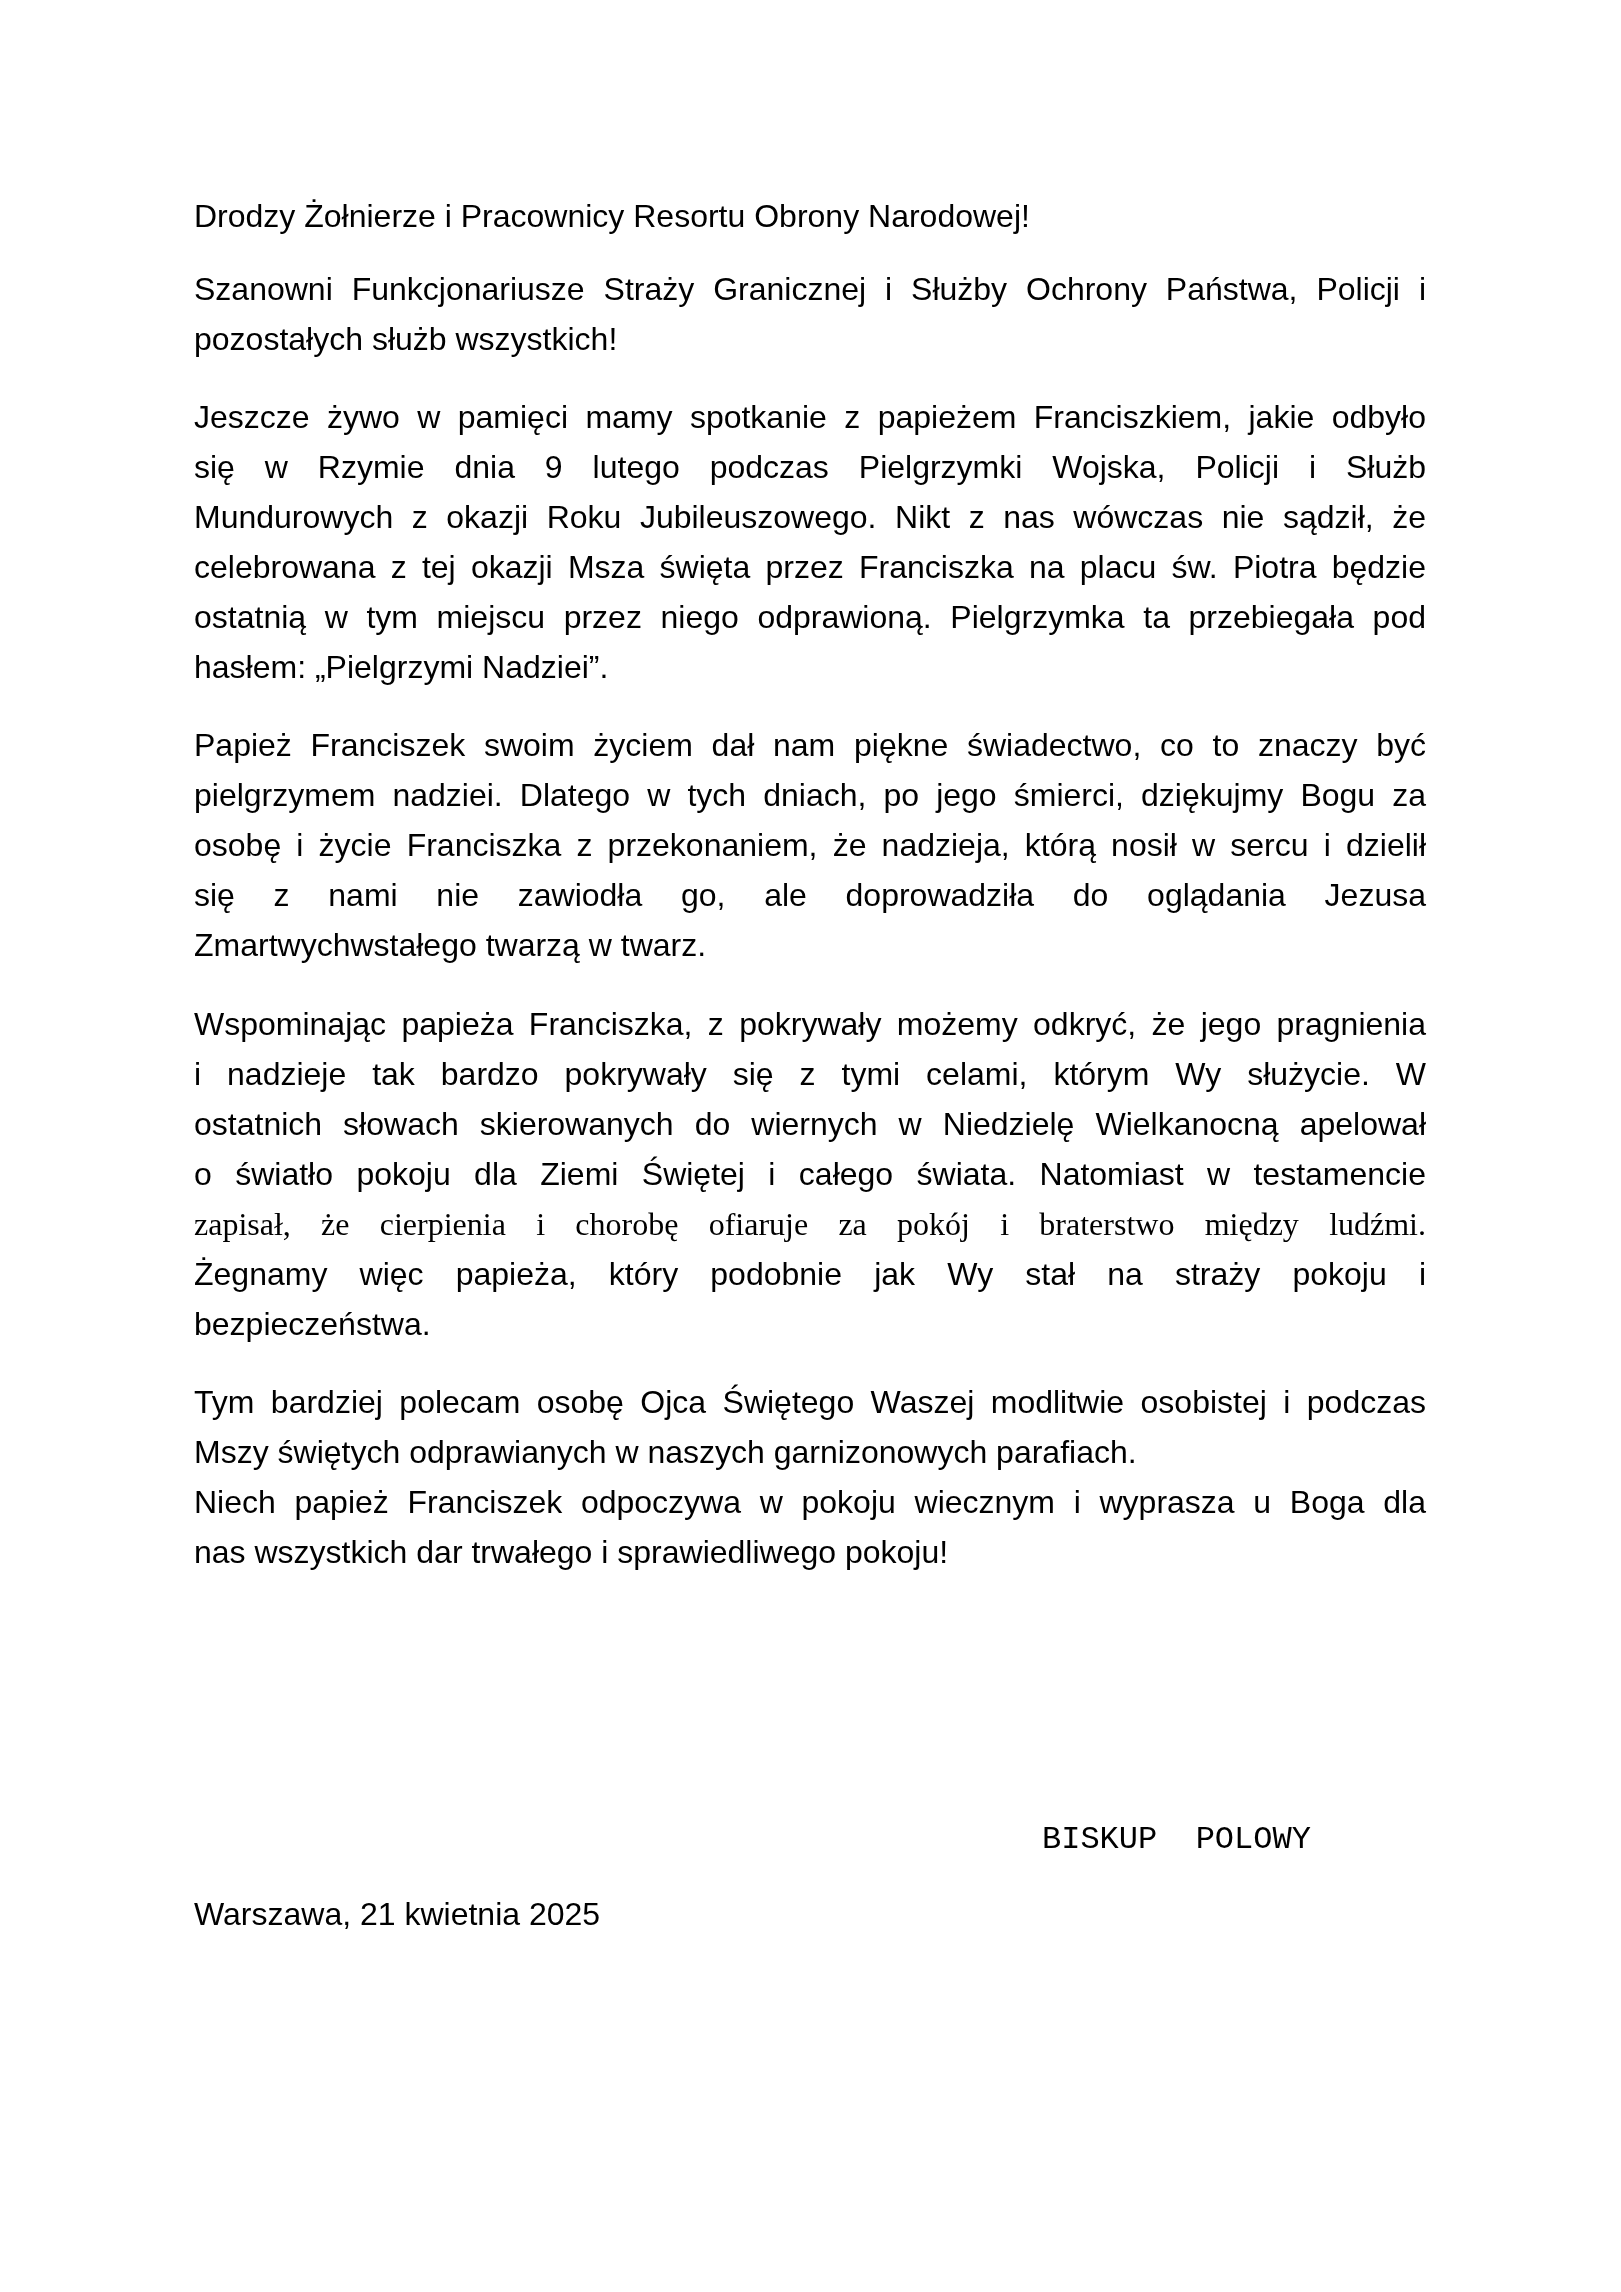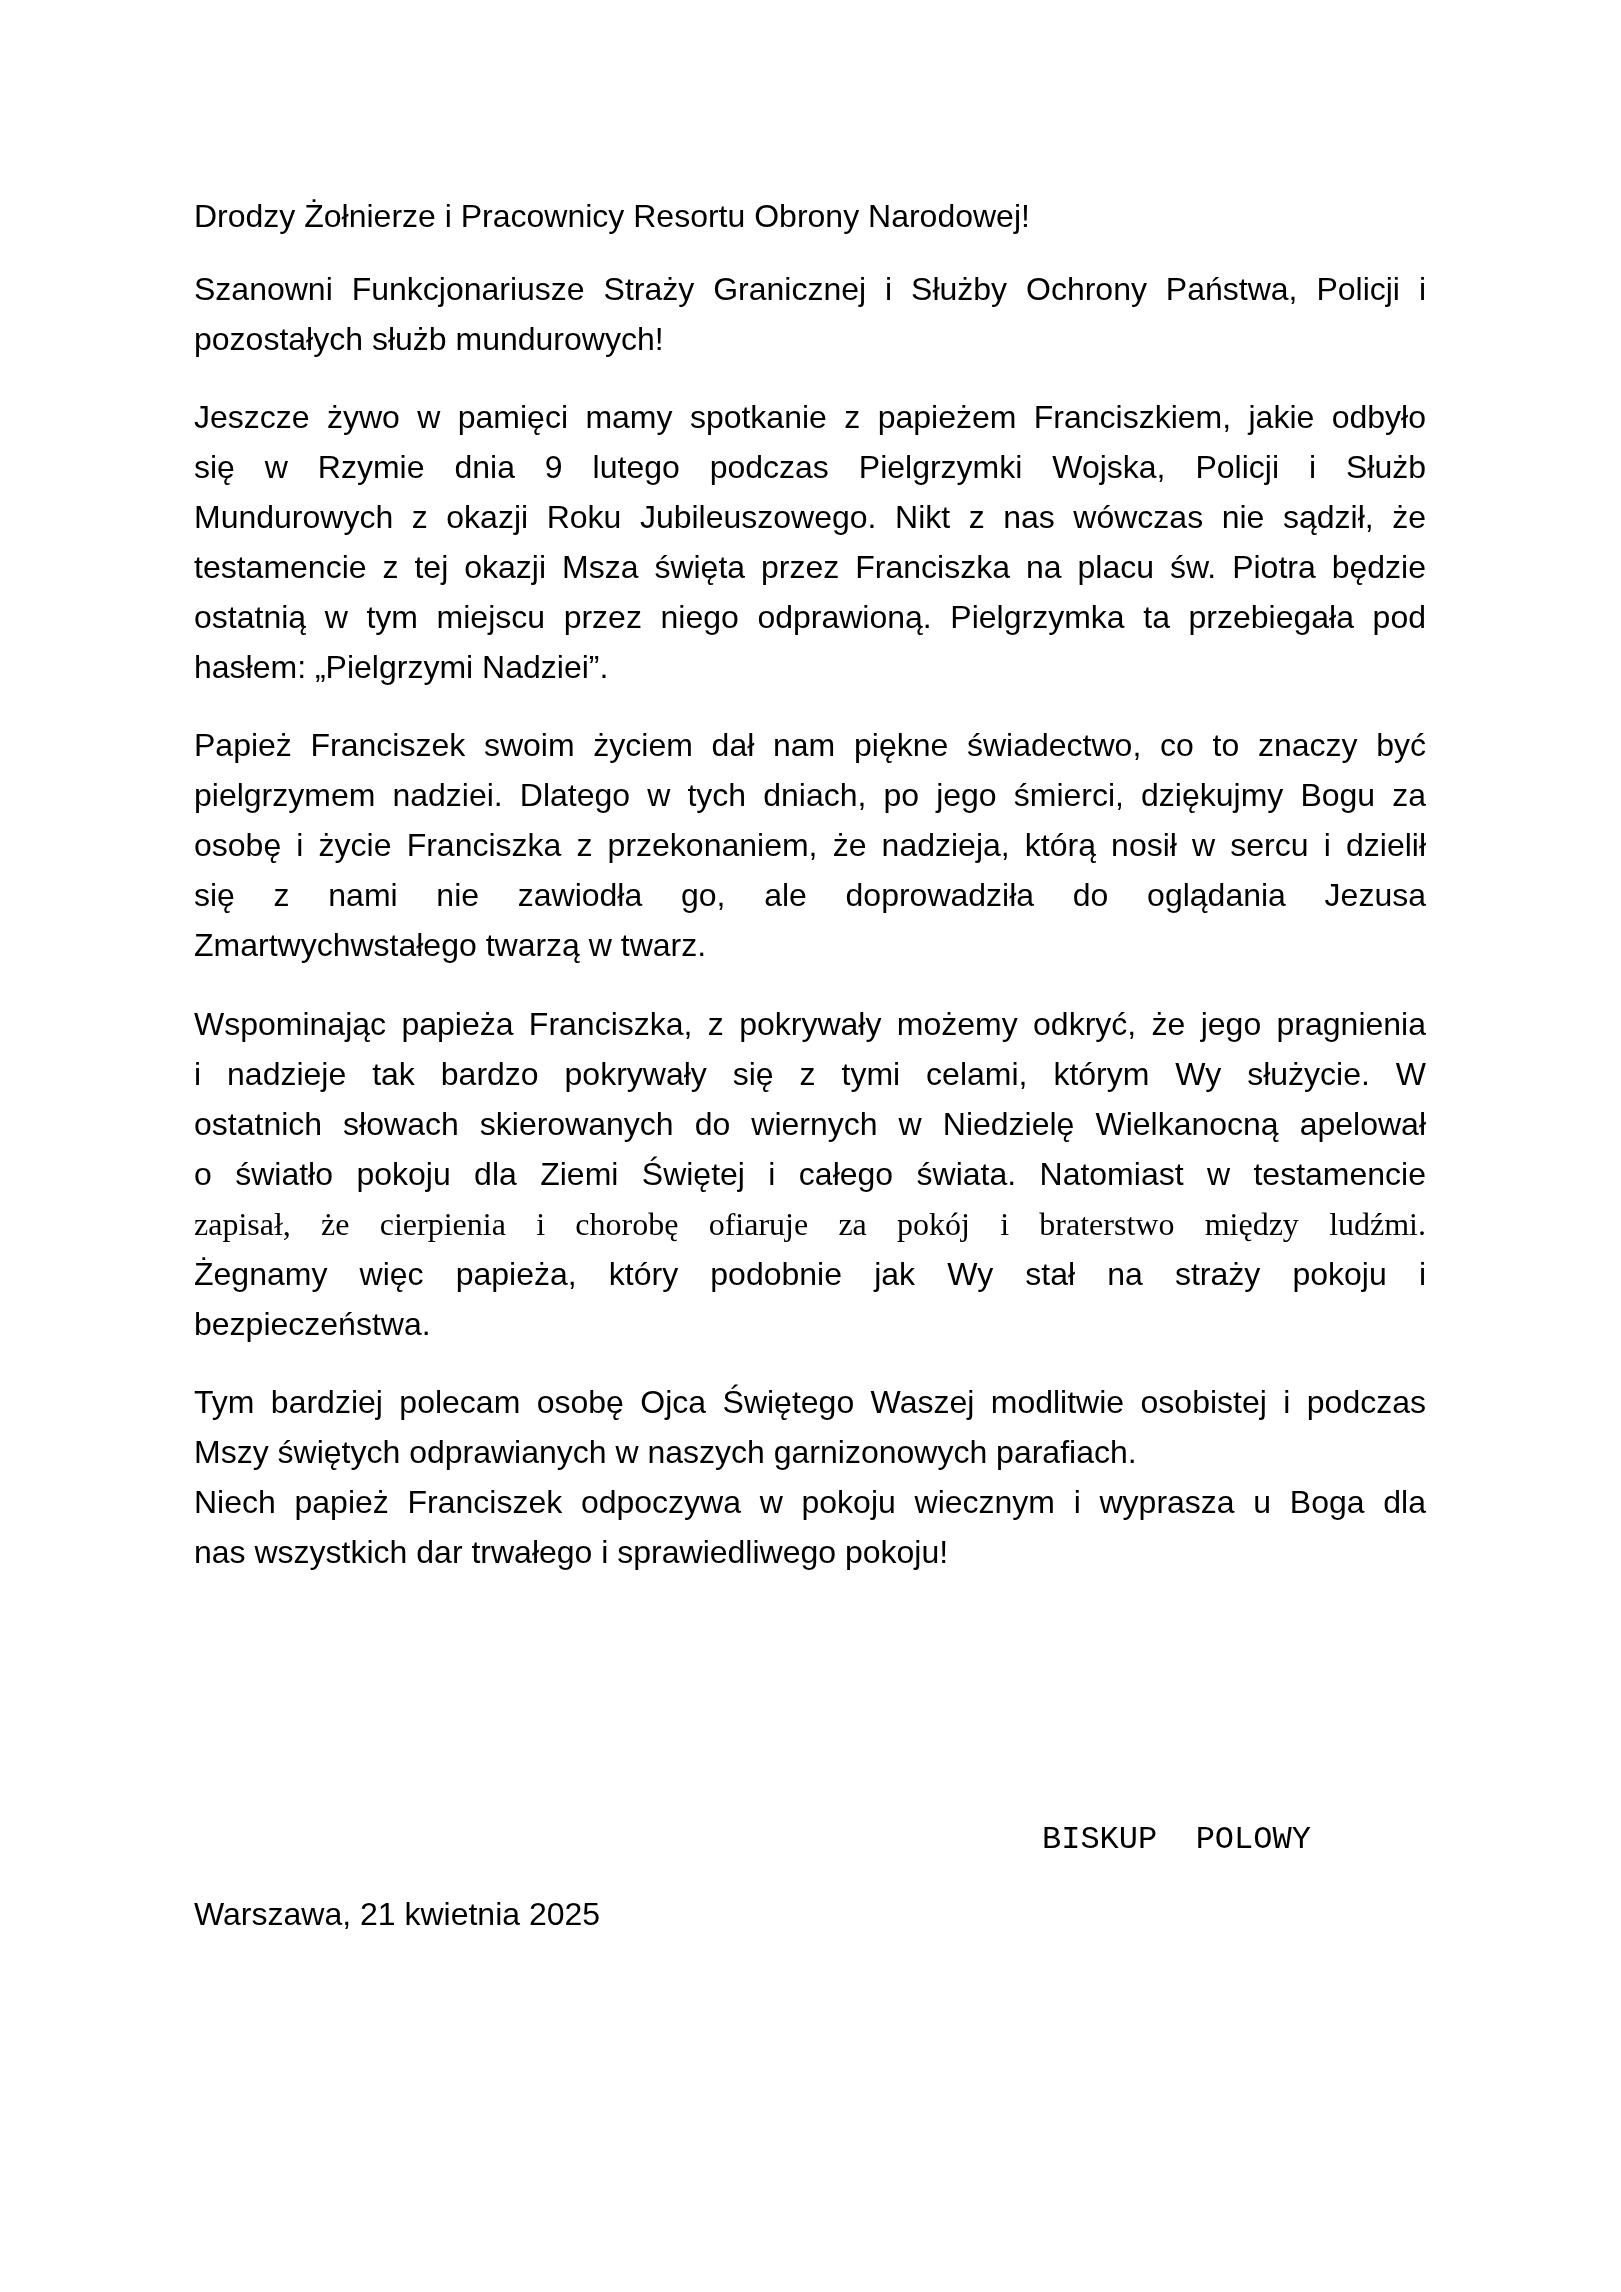--- a/index.html
+++ b/index.html
@@ -26,28 +26,28 @@
 
 <div class="page">
   <div class="body-block text">
 
     <div class="line last" style="top:191px;">
       <span class="inner" style="display: inline-block;">Drodzy Żołnierze i Pracownicy Resortu Obrony Narodowej!</span>
     </div>
 
     <div class="para" style="top:264px;">
       <div class="line just" style="top:0px;"><span class="inner" style="display: inline-block;">Szanowni Funkcjonariusze Straży Granicznej i Służby Ochrony Państwa, Policji i</span></div>
-      <div class="line last" style="top:50px;"><span class="inner" style="display: inline-block;">pozostałych służb mundurowych!</span></div>
+      <div class="line last" style="top:50px;"><span class="inner" style="display: inline-block;">pozostałych służb wszystkich!</span></div>
     </div>
 
     <div class="para" style="top:392px;">
       <div class="line just" style="top:0px;"><span class="inner" style="display: inline-block;">Jeszcze żywo w pamięci mamy spotkanie z papieżem Franciszkiem, jakie odbyło</span></div>
       <div class="line just" style="top:50px;"><span class="inner" style="display: inline-block;">się w Rzymie dnia 9 lutego podczas Pielgrzymki Wojska, Policji i Służb</span></div>
       <div class="line just" style="top:100px;"><span class="inner" style="display: inline-block;">Mundurowych z okazji Roku Jubileuszowego. Nikt z nas wówczas nie sądził, że</span></div>
-      <div class="line just" style="top:150px;"><span class="inner" style="display: inline-block;">testamencie z tej okazji Msza święta przez Franciszka na placu św. Piotra będzie</span></div>
+      <div class="line just" style="top:150px;"><span class="inner" style="display: inline-block;">celebrowana z tej okazji Msza święta przez Franciszka na placu św. Piotra będzie</span></div>
       <div class="line just" style="top:200px;"><span class="inner" style="display: inline-block;">ostatnią w tym miejscu przez niego odprawioną. Pielgrzymka ta przebiegała pod</span></div>
       <div class="line last" style="top:250px;"><span class="inner" style="display: inline-block;">hasłem: „Pielgrzymi Nadziei”.</span></div>
     </div>
 
     <div class="para" style="top:720px;">
       <div class="line just" style="top:0px;"><span class="inner" style="display: inline-block;">Papież Franciszek swoim życiem dał nam piękne świadectwo, co to znaczy być</span></div>
       <div class="line just" style="top:50px;"><span class="inner" style="display: inline-block;">pielgrzymem nadziei. Dlatego w tych dniach, po jego śmierci, dziękujmy Bogu za</span></div>
       <div class="line just" style="top:100px;"><span class="inner" style="display: inline-block;">osobę i życie Franciszka z przekonaniem, że nadzieja, którą nosił w sercu i dzielił</span></div>
       <div class="line just" style="top:150px;"><span class="inner" style="display: inline-block;">się z nami nie zawiodła go, ale doprowadziła do oglądania Jezusa</span></div>
       <div class="line last" style="top:200px;"><span class="inner" style="display: inline-block;">Zmartwychwstałego twarzą w twarz.</span></div>

